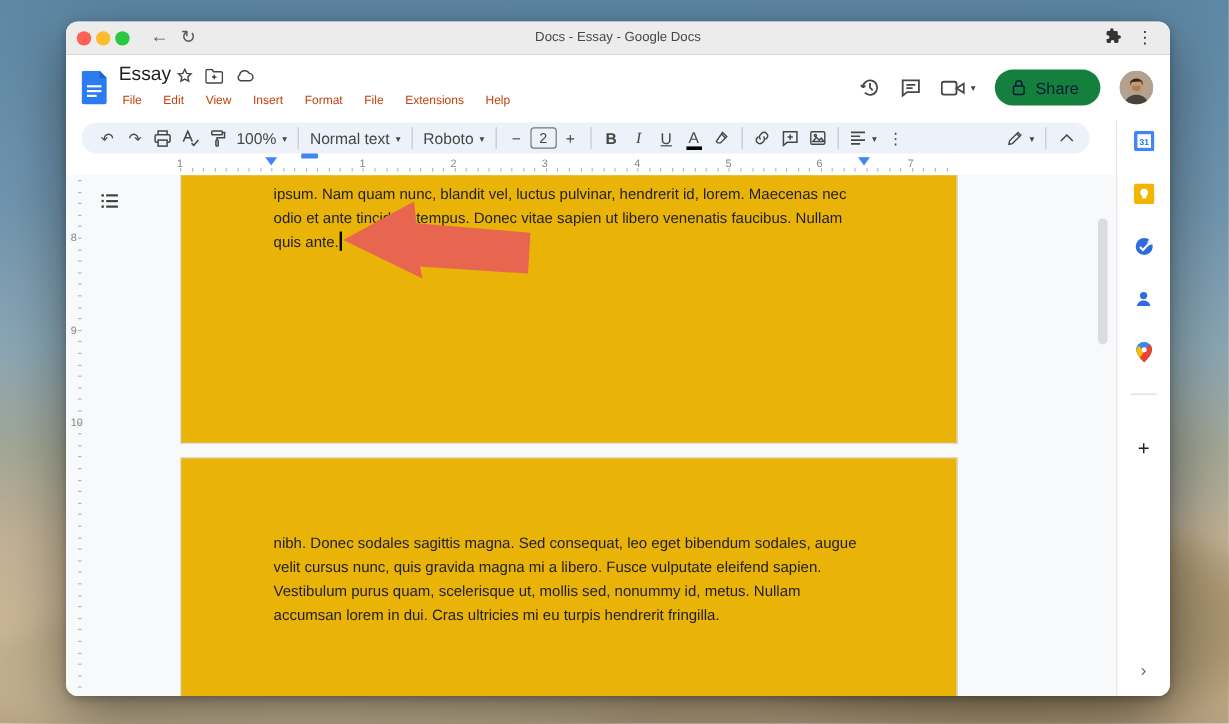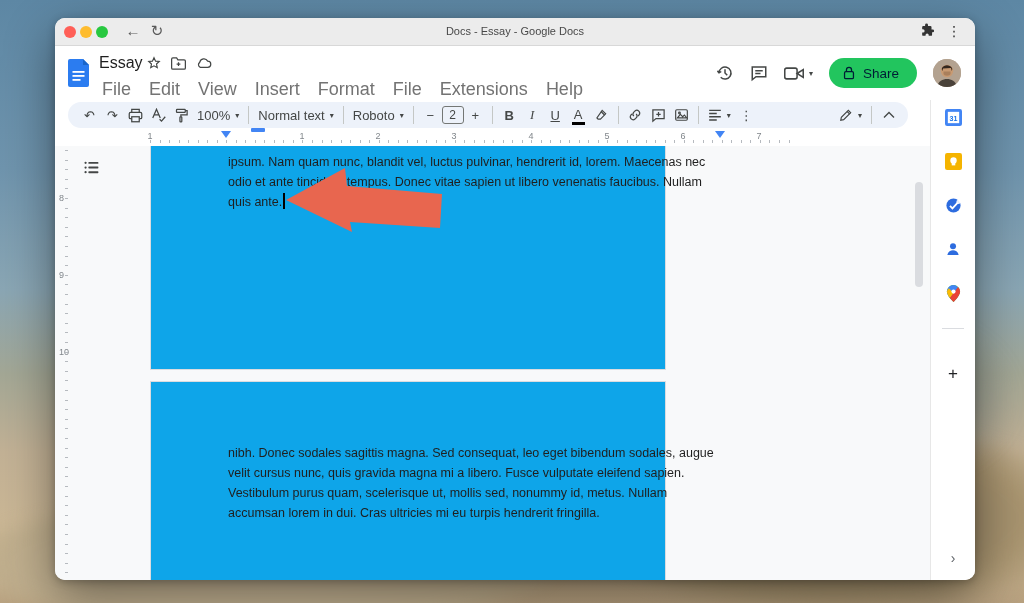--- a/index.html
+++ b/index.html
@@ -28,23 +28,23 @@
   .nav-glyph { position:absolute; top:4px; font-size:15px; color:#5a5a5a; width:20px; text-align:center; }
   .win-title { position:absolute; left:0; right:0; top:7px; text-align:center; font-size:11px; color:#484848; }
   .tb-right { position:absolute; top:5px; font-size:14px; color:#333; }
 
   
   .header { position:absolute; left:0; top:28px; width:100%; height:54px; background:#fff; }
   .docs-logo { position:absolute; left:13px; top:13px; }
   .doc-title { position:absolute; left:44px; top:8px; font-size:16px; color:#1f1f1f; }
   .title-icons { position:absolute; left:92px; top:10px; display:flex; gap:10px; align-items:center; color:#444746; }
   .menubar { position:absolute; left:40px; top:31px; display:flex; gap:4px; }
-  .menubar span { font-size:18px; color:#737373; padding:2px 7px; border-radius:4px; cursor:default; }
+  .menubar span { font-size:10px; color:#c2410c; padding:2px 7px; border-radius:4px; cursor:default; }
   .hdr-right { position:absolute; right:14px; top:5px; height:44px; display:flex; align-items:center; gap:16px; }
-  .share-btn { display:flex; align-items:center; gap:8px; background:#22c55e; color:#001d35; border:none;
+  .share-btn { display:flex; align-items:center; gap:8px; background:#15803d; color:#001d35; border:none;
     border-radius:18px; height:30px; padding:0 18px 0 14px; font-size:13.5px; font-family:inherit; }
   .avatar { width:28px; height:28px; border-radius:50%; overflow:hidden; background:#b4a18f; }
 
   
   .toolbar-row { position:absolute; left:0; top:82px; width:100%; height:30px; background:#fff; }
   .toolbar { position:absolute; left:13px; top:2px; width:840px; height:26px; background:#edf2fa; border-radius:13px;
     display:flex; align-items:center; padding:0 8px 0 10px; color:#444746; }
   .t-btn { min-width:23px; height:22px; display:flex; align-items:center; justify-content:center; border-radius:4px;
     font-size:13px; color:#444746; }
   .t-sep { width:1px; height:18px; background:#c4c7c5; margin:0 5px; }
@@ -61,21 +61,21 @@
   .h-num { position:absolute; top:1px; transform:translateX(-50%); font-size:9px; color:#80868b; }
   .tickH { position:absolute; top:10px; width:1px; height:3px; background:#b6babf; }
   .tickV { position:absolute; left:10px; width:3px; height:1px; background:#b6babf; }
   .v-num { position:absolute; left:4px; transform:translateY(-50%); font-size:9px; color:#80868b; }
   .marker-tri { position:absolute; top:113px; width:0; height:0; border-left:5px solid transparent; border-right:5px solid transparent;
     border-top:7px solid #4285f4; transform:translateX(-50%); }
   .marker-bar { position:absolute; top:110px; width:14px; height:4px; background:#4285f4; border-radius:1px; transform:translateX(-50%); }
 
   
   .main { position:absolute; left:0; top:128px; width:875px; height:434px; background:#f8f9fa; }
-  .page { position:absolute; left:95px; width:516px; background:#0ea5e9; border:1px solid #dadce0; }
+  .page { position:absolute; left:95px; width:648px; background:#eab308; border:1px solid #dadce0; }
   .page1 { top:0; height:224px; border-top:none; }
   .page2 { top:235px; height:199px; border-bottom:none; }
   .doc-text { position:absolute; left:77px; font-size:12.5px; line-height:20px; color:#1f1f1f; }
   .doc-text div { white-space:nowrap; }
   .outline-btn { position:absolute; left:25px; top:10px; width:22px; height:22px; display:flex; align-items:center; justify-content:center; border-radius:4px; }
   .caret-cursor { position:absolute; left:228px; top:175px; width:1.5px; height:16px; background:#000; }
   .scrollbar { position:absolute; left:860px; top:164px; width:8px; height:105px; background:#dadce0; border-radius:4px; }
 
   
   .sidepanel { position:absolute; right:0; top:82px; width:45px; height:480px; background:#fff; border-left:1px solid #e7e7e7; }

